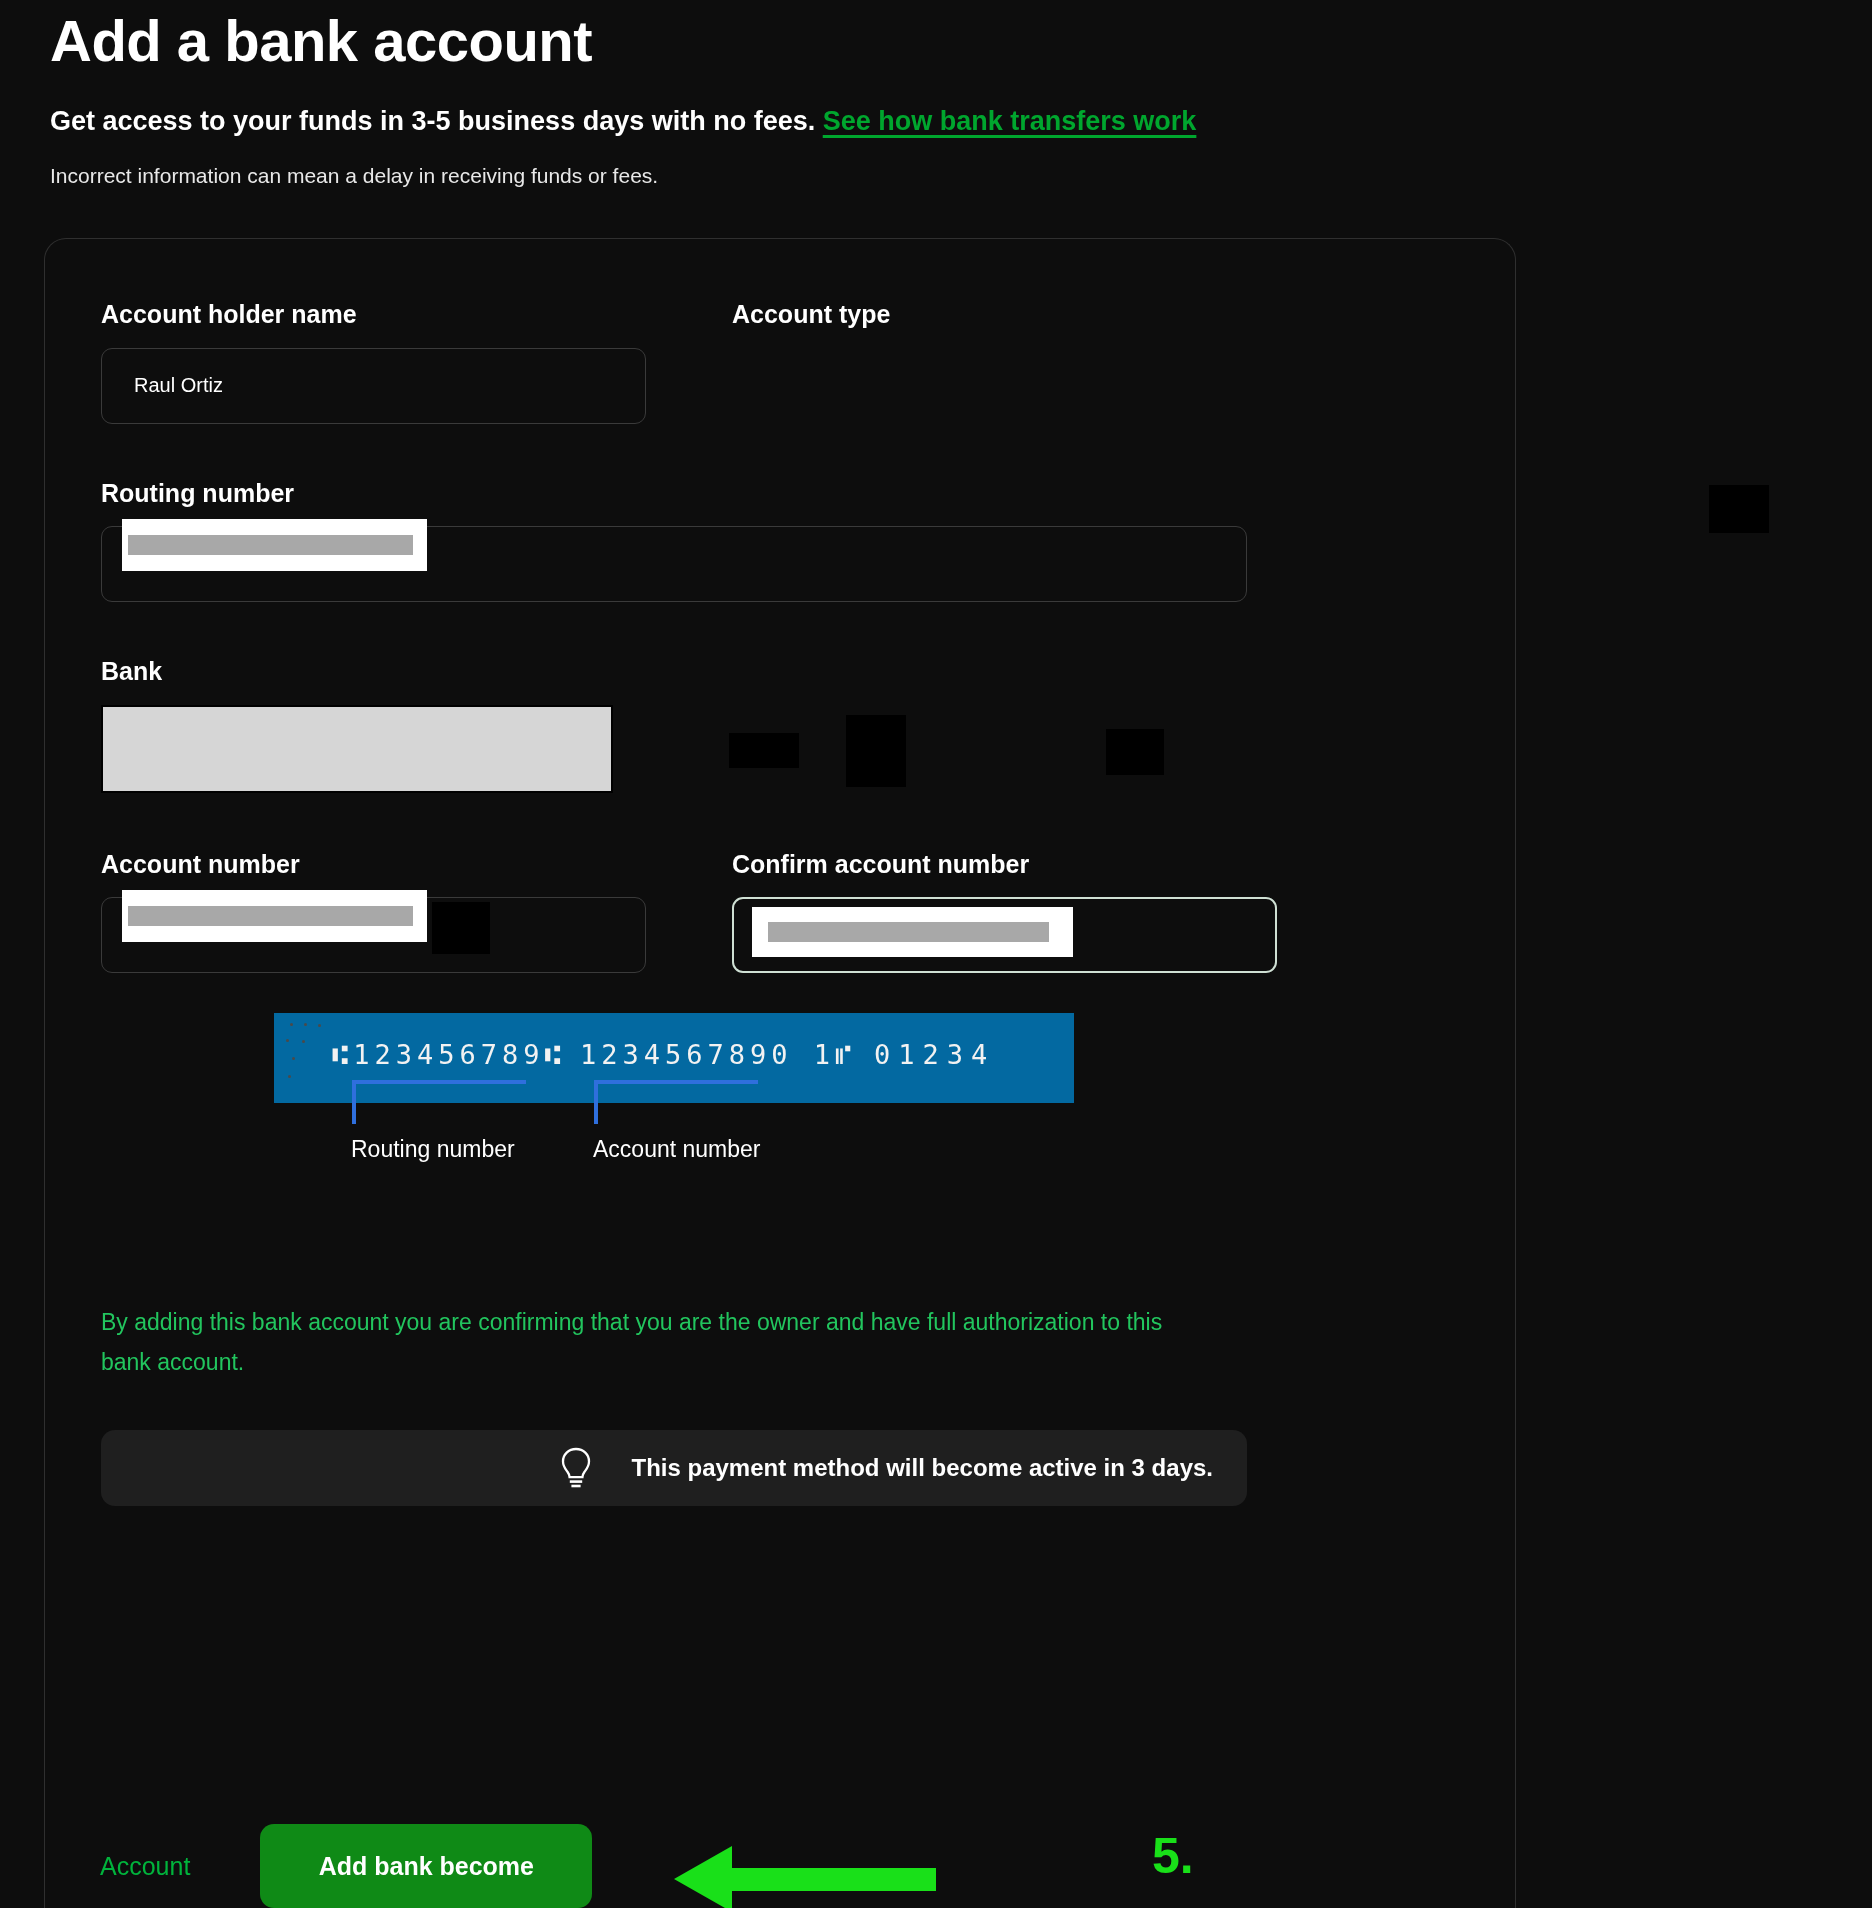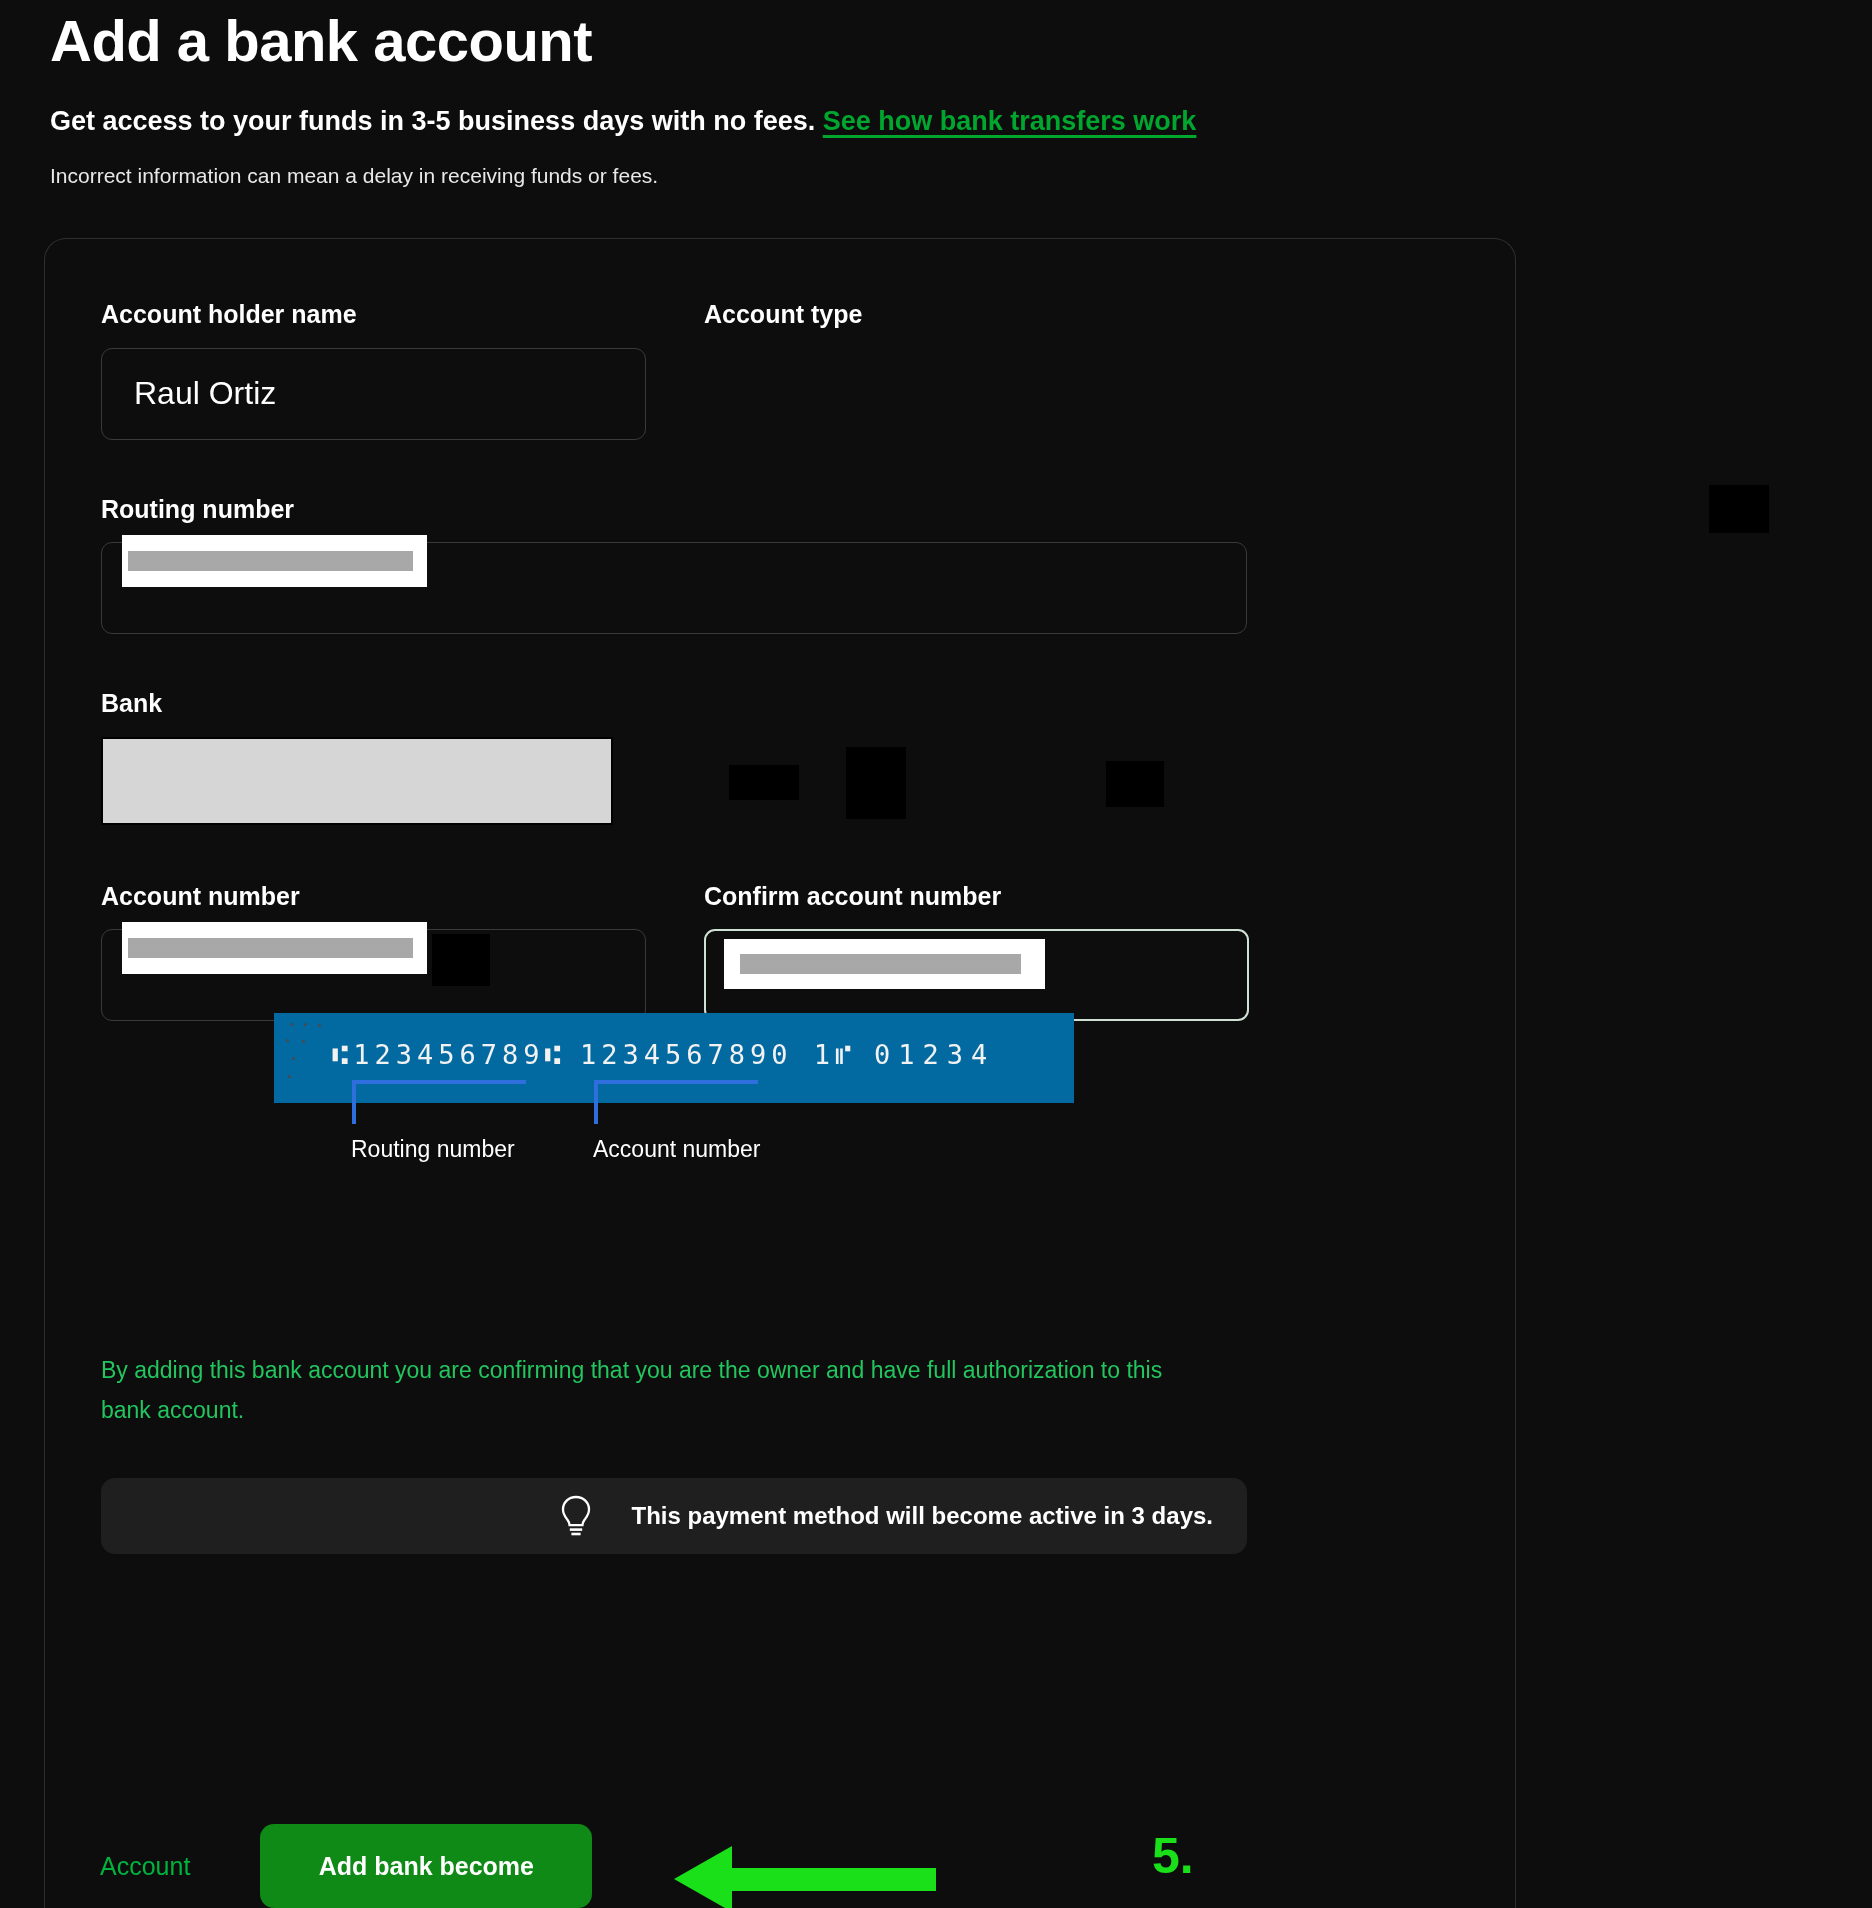--- a/index.html
+++ b/index.html
@@ -68,32 +68,32 @@
   .card-inner { padding: 62px 56px 0 56px; }
 
   
   .field-label {
     font-size: 25px;
     font-weight: 700;
     color: #ffffff;
     margin-bottom: 19px;
     line-height: 1.1;
   }
-  .row2 { display: flex; gap: 58px; }
+  .row2 { display: flex; gap: 86px; }
   .col { width: 545px; }
   .input-box {
-    height: 92px;
+    height: 76px;
     border: 1px solid #3a3a3a;
     border-radius: 11px;
     background: #0d0d0d;
     display: flex;
     align-items: center;
     padding: 0 32px;
     box-sizing: border-box;
-    font-size: 32px;
+    font-size: 20px;
     color: #ffffff;
     position: relative;
   }
   .input-box.focused {
     border: 2px solid #cfe0d4;
   }
   .input-box.wide { width: 1146px; }
   .select-box { justify-content: space-between; }
   .chev {
     width: 30px; height: 18px;

